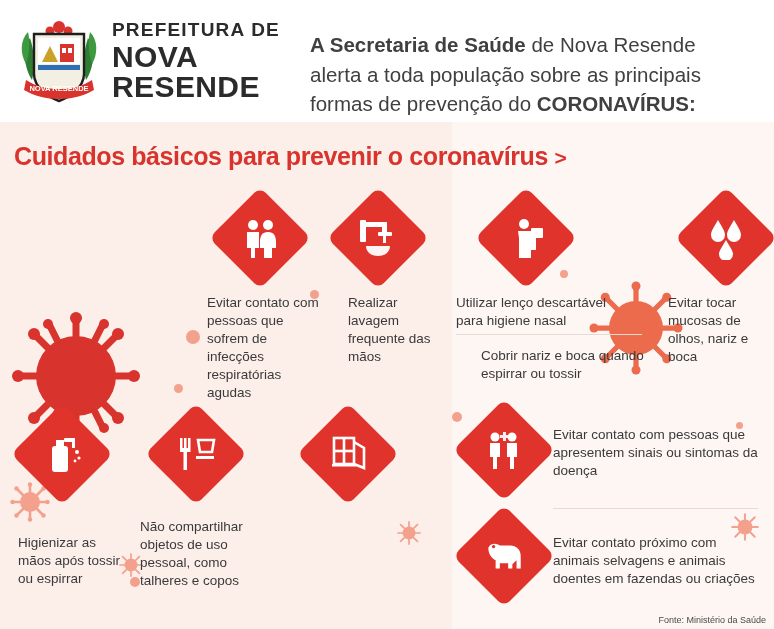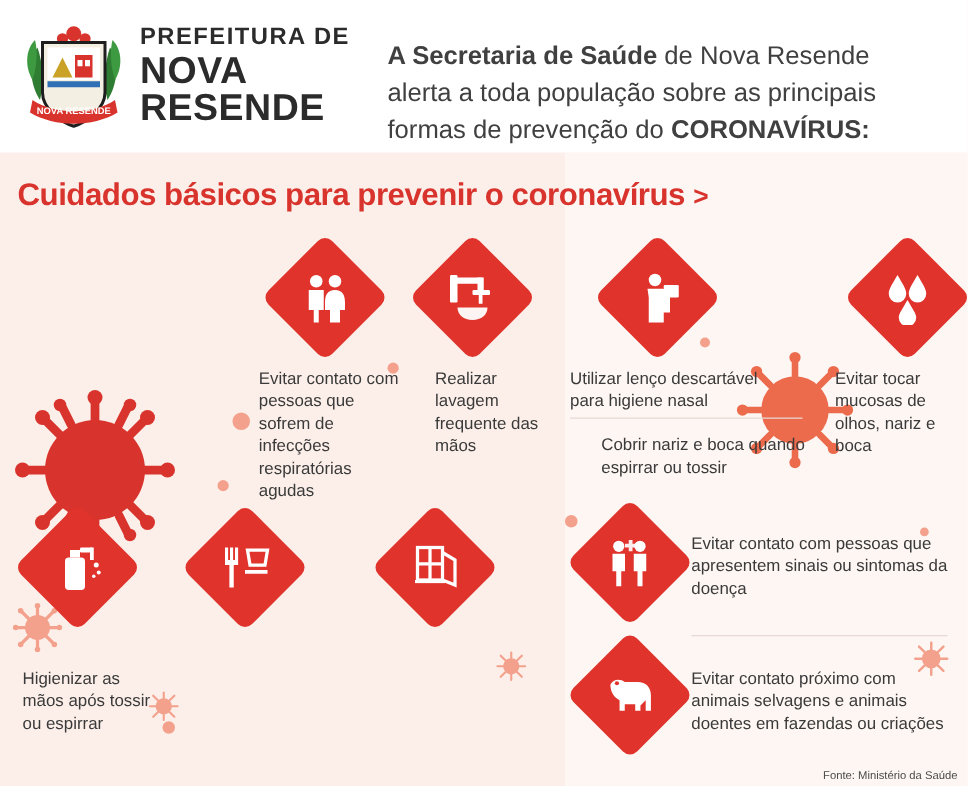--- a/index.html
+++ b/index.html
@@ -508,20 +508,21 @@
     </div>
   </div>
 
   <div class="cap" style="left:207px; top:172px; width:118px;">Evitar contato com pessoas que sofrem de infecções respiratórias agudas</div>
   <div class="cap" style="left:348px; top:172px; width:96px;">Realizar lavagem frequente das mãos</div>
   <div class="cap" style="left:456px; top:172px; width:170px;">Utilizar lenço descartável para higiene nasal</div>
   <div class="cap" style="left:456px; top:225px; width:178px;margin-left:25px;">Cobrir nariz e boca quando espirrar ou tossir</div>
   <div class="cap" style="left:668px; top:172px; width:100px;">Evitar tocar mucosas de olhos, nariz e boca</div>
 
   <div class="cap" style="left:18px; top:412px; width:112px;">Higienizar as mãos após tossir ou espirrar</div>
+  <div class="cap" style="left:140px; top:396px; width:130px;">Não compartilhar objetos de uso pessoal, como talheres e copos</div>
   <div class="cap" style="left:553px; top:304px; width:205px;">Evitar contato com pessoas que apresentem sinais ou sintomas da doença</div>
   <div class="cap" style="left:553px; top:412px; width:210px;">Evitar contato próximo com animais selvagens e animais doentes em fazendas ou criações</div>
 
   <div class="divider" style="left:456px; top:212px; width:186px;"></div>
   <div class="divider" style="left:553px; top:386px; width:205px;"></div>
 
   <div class="source">Fonte: Ministério da Saúde</div>
 </div>
 
 </body></html>

